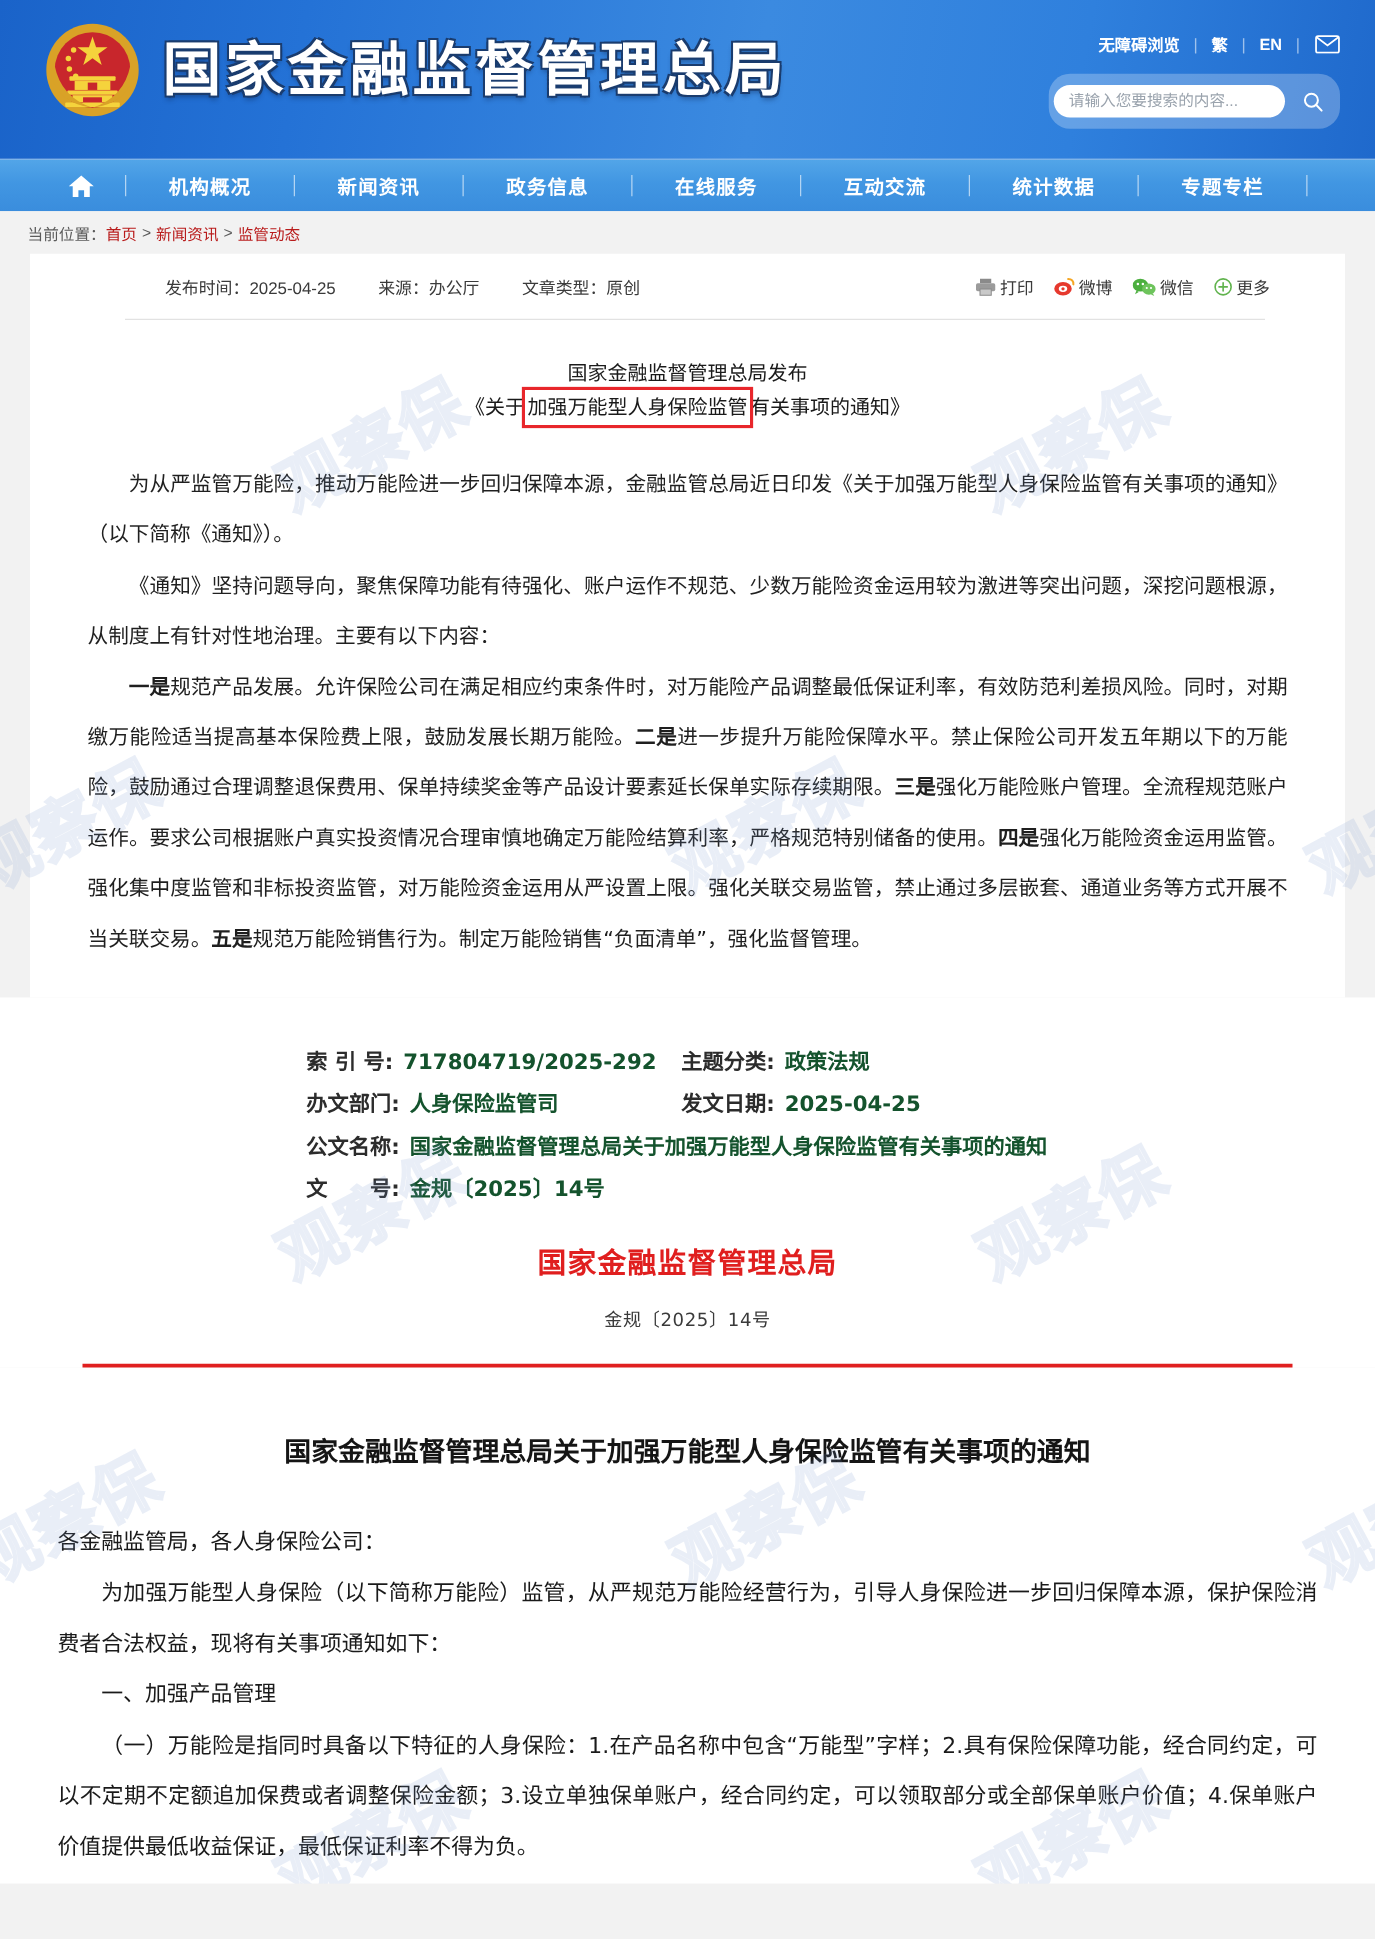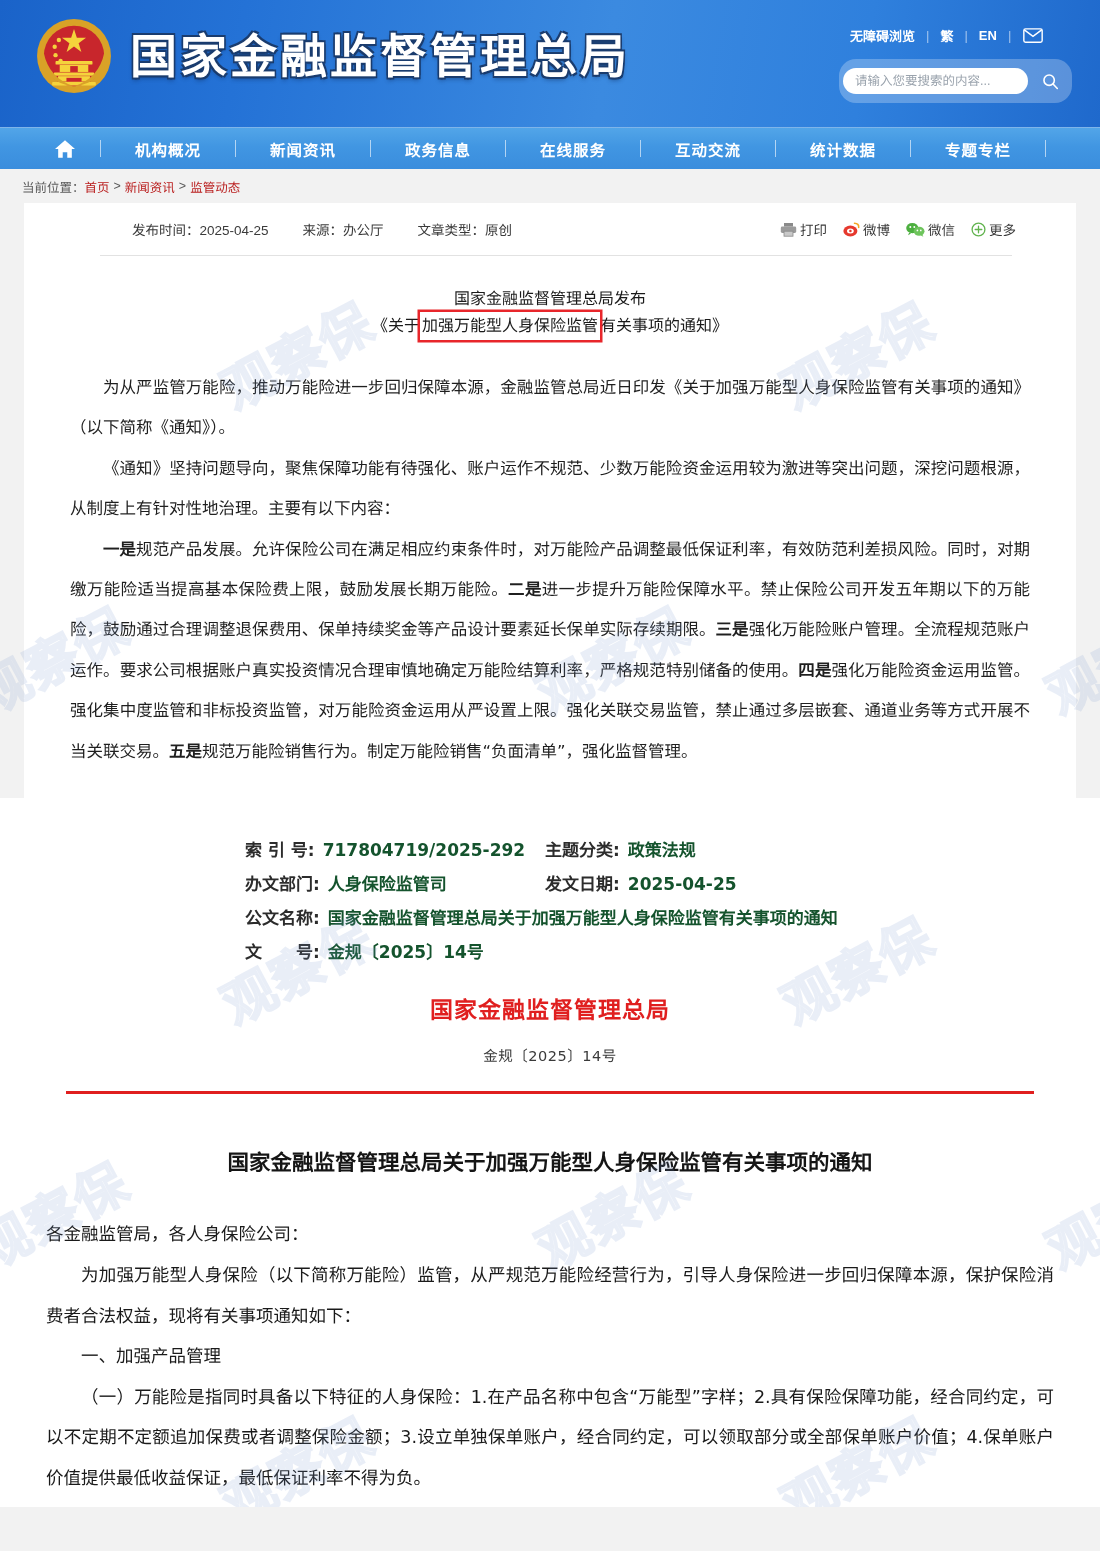--- a/index.html
+++ b/index.html
@@ -42,21 +42,21 @@
        1.6px -1.6px 0 #1a3c6e,
       -1.6px  1.6px 0 #1a3c6e,
        1.6px  1.6px 0 #1a3c6e,
        0 3px 4px rgba(10,35,80,.45);
     white-space:nowrap;
     font-family:"DejaVu Sans","Liberation Sans",sans-serif;
   }
 
   .header-right{
     position:absolute; right:28px; top:26px;
-    display:flex; flex-direction:column; gap:14px;
+    display:flex; flex-direction:column; align-items:flex-end; gap:14px;
   }
   .util-row{
     display:flex; align-items:center; gap:0;
     color:#ffffff; font-size:13px; font-weight:bold;
   }
   .util-row a{ color:#fff; text-decoration:none; padding:0 11px; white-space:nowrap; }
   .util-sep{ color:rgba(255,255,255,.55); font-weight:normal; }
   .mail-icon{ display:inline-flex; padding-left:12px; }
   .mail-icon svg{ width:20px; height:15px; display:block; }
 

